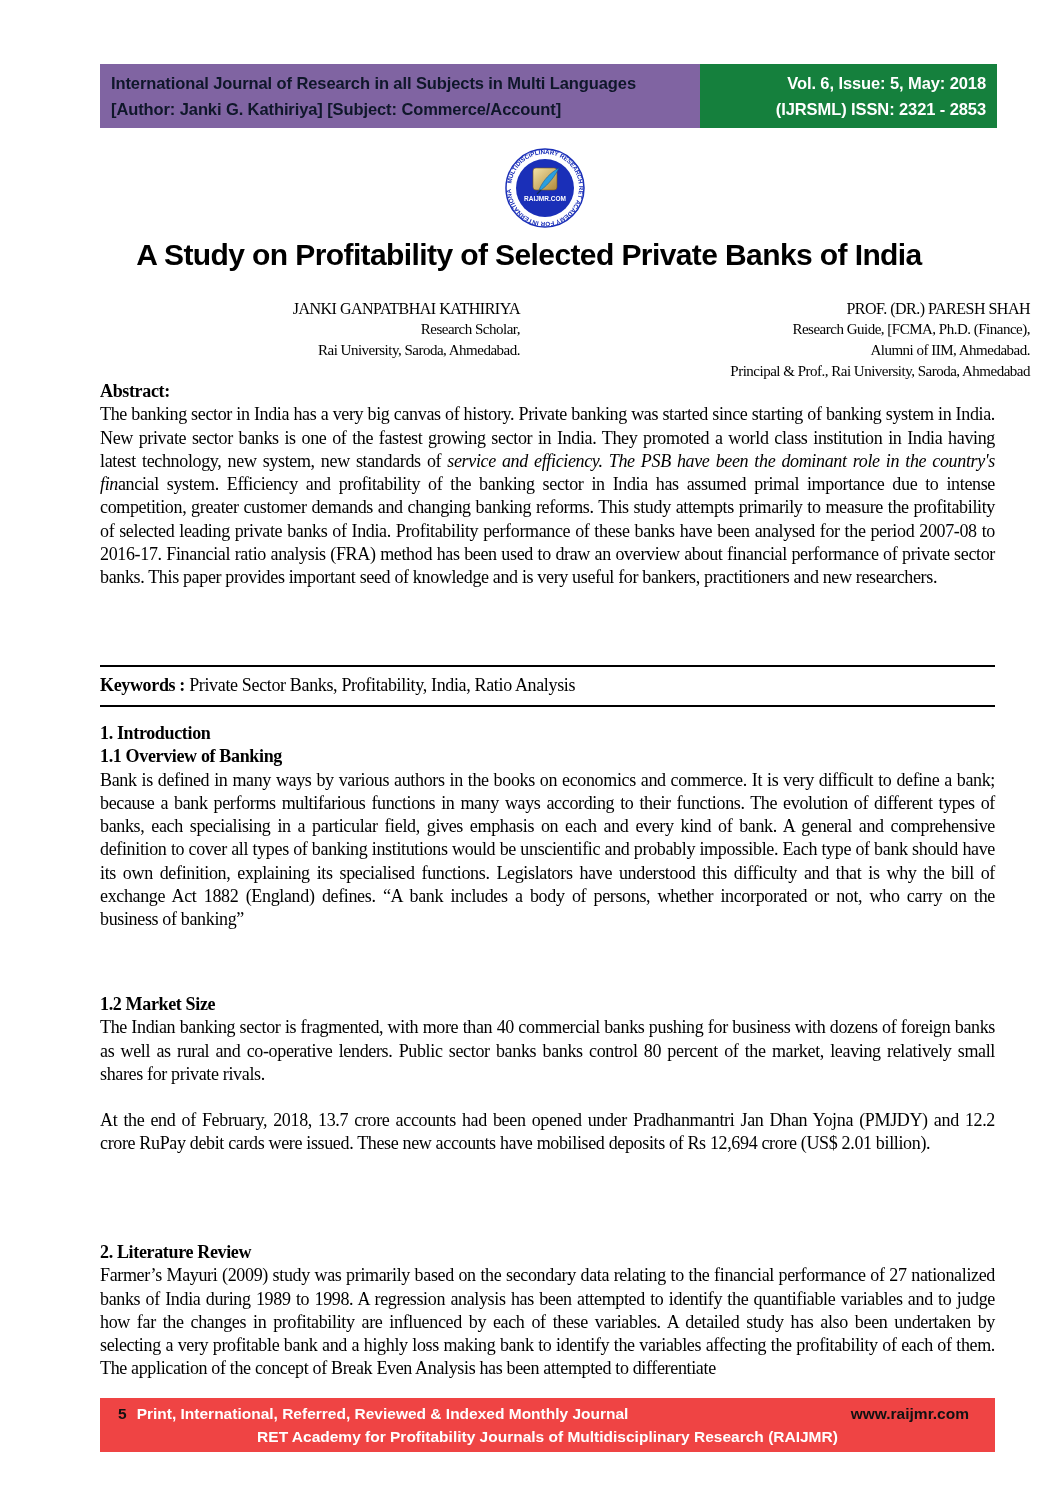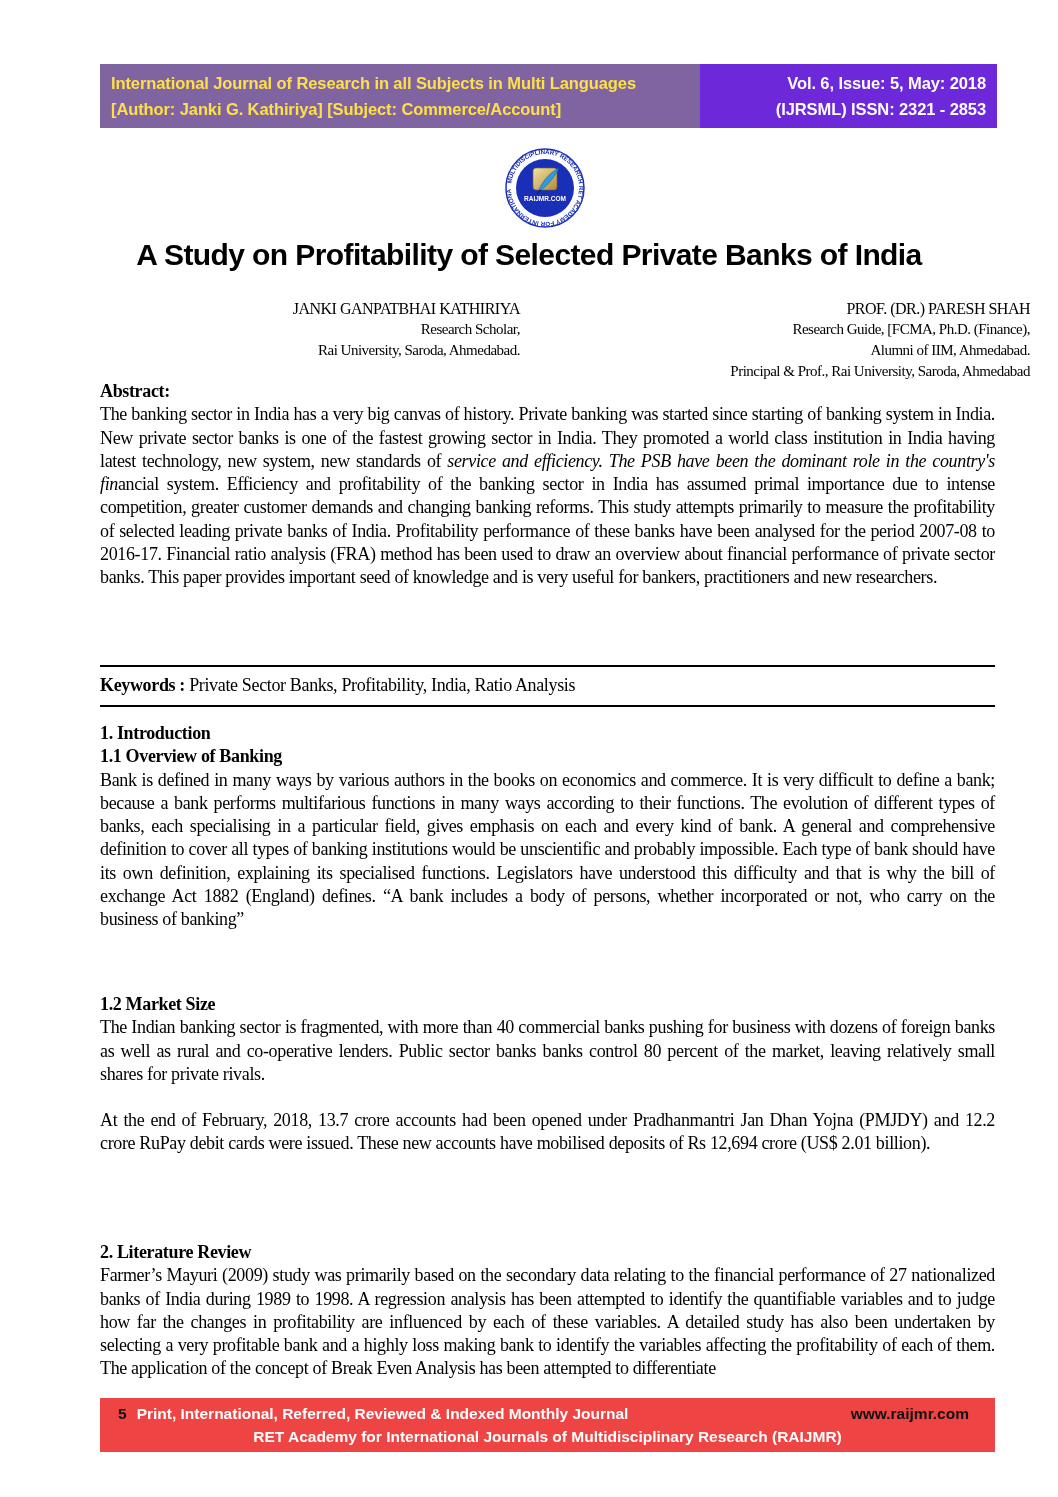--- a/index.html
+++ b/index.html
@@ -1,21 +1,21 @@
 <!DOCTYPE html>
 <html><head>
 <meta charset="utf-8">
 <style>
   html, body { margin: 0; padding: 0; background: #ffffff; }
   body { width: 1058px; height: 1497px; position: relative; overflow: hidden; }
 
   
   .hdr { position: absolute; left: 100px; top: 64px; width: 897px; height: 64px; display: flex; }
-  .hdr-left { background: #8064a2; width: 600px; height: 100%; color: #fde047; box-sizing: border-box; padding: 6px 0 16px 11px; }
-  .hdr-right { background: #6d28d9; flex: 1; color: #fff; box-sizing: border-box; padding: 6px 11px 0 0; text-align: right; }
+  .hdr-left { background: #8064a2; width: 600px; height: 100%; color: #0f172a; box-sizing: border-box; padding: 6px 0 16px 11px; }
+  .hdr-right { background: #15803d; flex: 1; color: #fff; box-sizing: border-box; padding: 6px 11px 0 0; text-align: right; }
   .hdr-line { font-family: "Liberation Sans", "DejaVu Sans", sans-serif; font-weight: bold; font-size: 16.5px; line-height: 26px; white-space: nowrap; letter-spacing: -0.1px; }
 
   
   .logo { position: absolute; left: 503px; top: 146px; width: 84px; height: 84px; }
 
   
   .title { position: absolute; left: 0; width: 1058px; top: 238px; text-align: center; font-family: Liberation Sans, sans-serif; font-weight: bold; font-size: 30px; letter-spacing: -0.6px; }
 
   .author { position: absolute; text-align: right; font-family: "Liberation Serif", serif; font-size: 16px; line-height: 21px; letter-spacing: -0.5px; }
   .author-left { left: 140px; width: 380px; top: 298px; }
@@ -112,14 +112,14 @@
 <div class="body-block para" style="top:1213px;margin-top:28px;">
   <div class="h-bold">2. Literature Review</div>
   <p>Farmer’s Mayuri (2009) study was primarily based on the secondary data relating to the financial performance of 27 nationalized banks of India during 1989 to 1998. A regression analysis has been attempted to identify the quantifiable variables and to judge how far the changes in profitability are influenced by each of these variables. A detailed study has also been undertaken by selecting a very profitable bank and a highly loss making bank to identify the variables affecting the profitability of each of them. The application of the concept of Break Even Analysis has been attempted to differentiate</p>
 </div>
 
 <div class="ftr">
   <div class="ftr-row1">
     <span class="pg">5</span><span>Print, International, Referred,  Reviewed &amp; Indexed Monthly Journal</span>
     <span class="url">www.raijmr.com</span>
   </div>
-  <div class="ftr-row2">RET Academy for International Journals of Multidisciplinary Research (RAIJMR)</div>
+  <div class="ftr-row2">RET Academy for Profitability Journals of Multidisciplinary Research (RAIJMR)</div>
 </div>
 
 </body></html>

